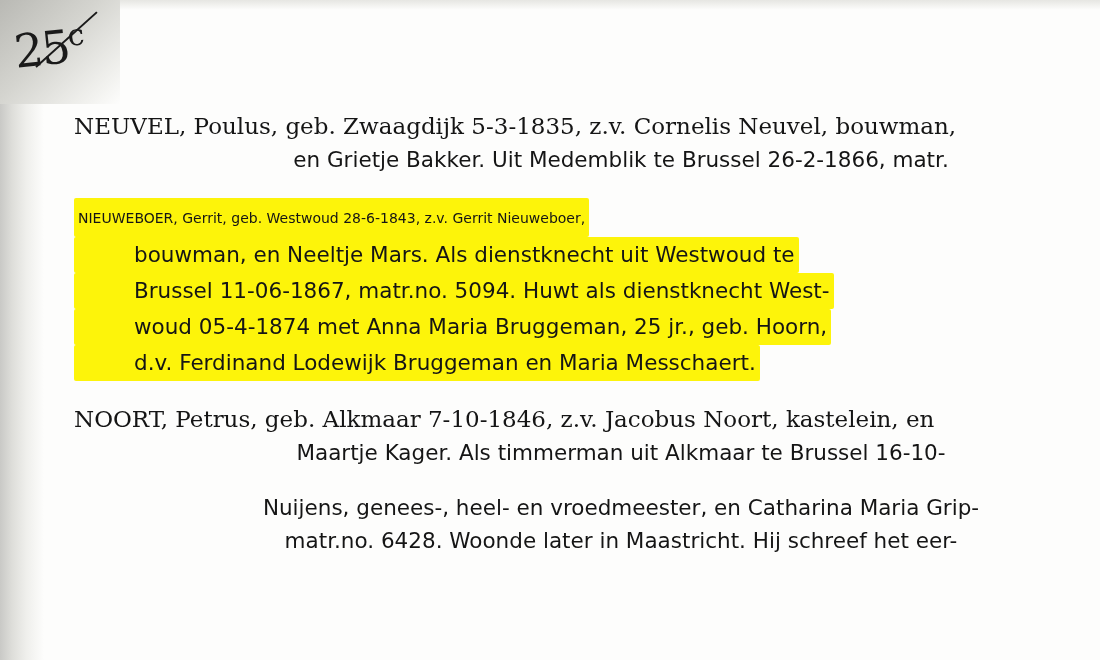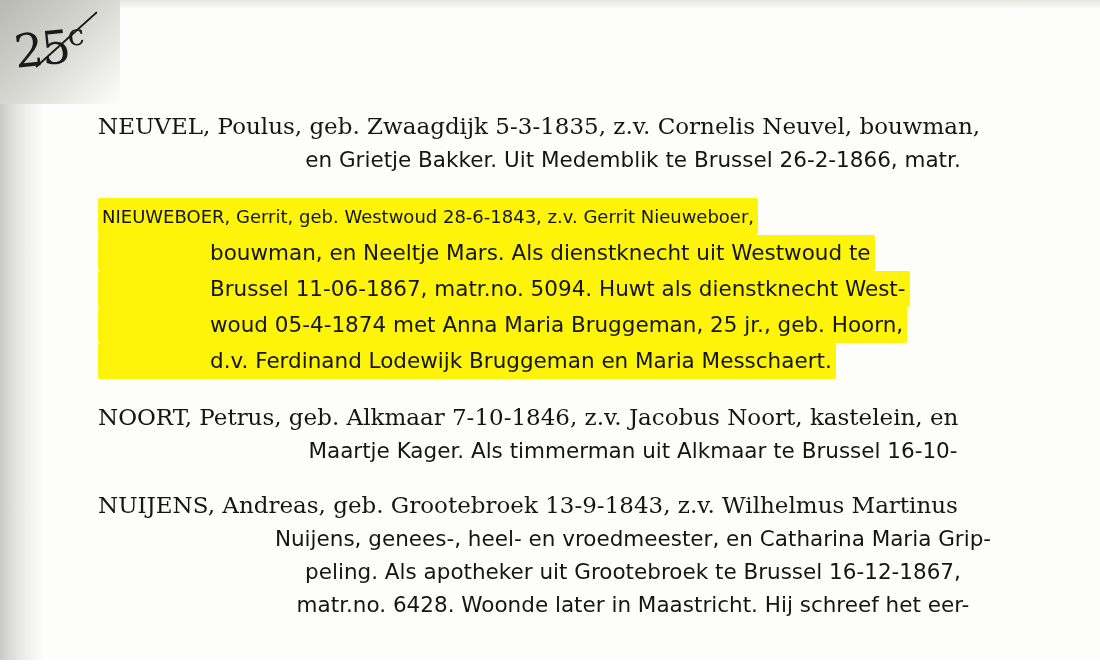--- a/index.html
+++ b/index.html
@@ -83,42 +83,41 @@
     width: 950px;
   }
   .entry {
     margin-bottom: 22px;
   }
   .entry-line {
     font-size: 21.5px;
     line-height: 33px;
     color: #151515;
     white-space: pre;
-    margin-left: 24px;
   }
   .entry .entry-line.indent {
     padding-left: 144px;
     text-align: center;
   }
   .surname {
     font-family: "DejaVu Serif", serif;
     font-size: 23px;
   }
   .hl .entry-line {
     background: #fdf40a;
     display: inline-block;
     padding: 1px 4px 2px 4px;
     border-radius: 2px;
   }
   .hl .entry-line.indent {
-    padding-left: 112px;
+    padding-left: 60px;
   }
   .hl .surname {
     font-family: "DejaVu Sans", sans-serif;
-    font-size: 18px;
+    font-size: 14px;
   }
   #entry-nuijens .entry-line:last-child {
     
   }
   #bottom-clip {
     position: absolute;
     left: 0;
     top: 660px;
     width: 1100px;
     height: 5px;
@@ -151,22 +150,20 @@
       <div class="entry-line indent">woud 05-4-1874 met Anna Maria Bruggeman, 25 jr., geb. Hoorn,</div>
       <div class="entry-line indent">d.v. Ferdinand Lodewijk Bruggeman en Maria Messchaert.</div>
     </div>
 
     <div class="entry" id="entry-noort">
       <div class="entry-line"><span class="surname">NOORT, Petrus, geb. Alkmaar 7-10-1846, z.v. Jacobus Noort, kastelein, en</span></div>
       <div class="entry-line indent">Maartje Kager. Als timmerman uit Alkmaar te Brussel 16-10-</div>
     </div>
 
     <div class="entry" id="entry-nuijens">
-      <div class="entry-line"><span class="surname">NUIJENS, Andreas, geb. Grootebroek 13-9-1843, z.v. Wilhelmus Martinus</span></div>
       <div class="entry-line indent">Nuijens, genees-, heel- en vroedmeester, en Catharina Maria Grip-</div>
-      <div class="entry-line indent">peling. Als apotheker uit Grootebroek te Brussel 16-12-1867,</div>
       <div class="entry-line indent">matr.no. 6428. Woonde later in Maastricht. Hij schreef het eer-</div>
     </div>
 
   </div>
 
   <div id="bottom-clip"></div>
 </div>
 
 </body></html>

